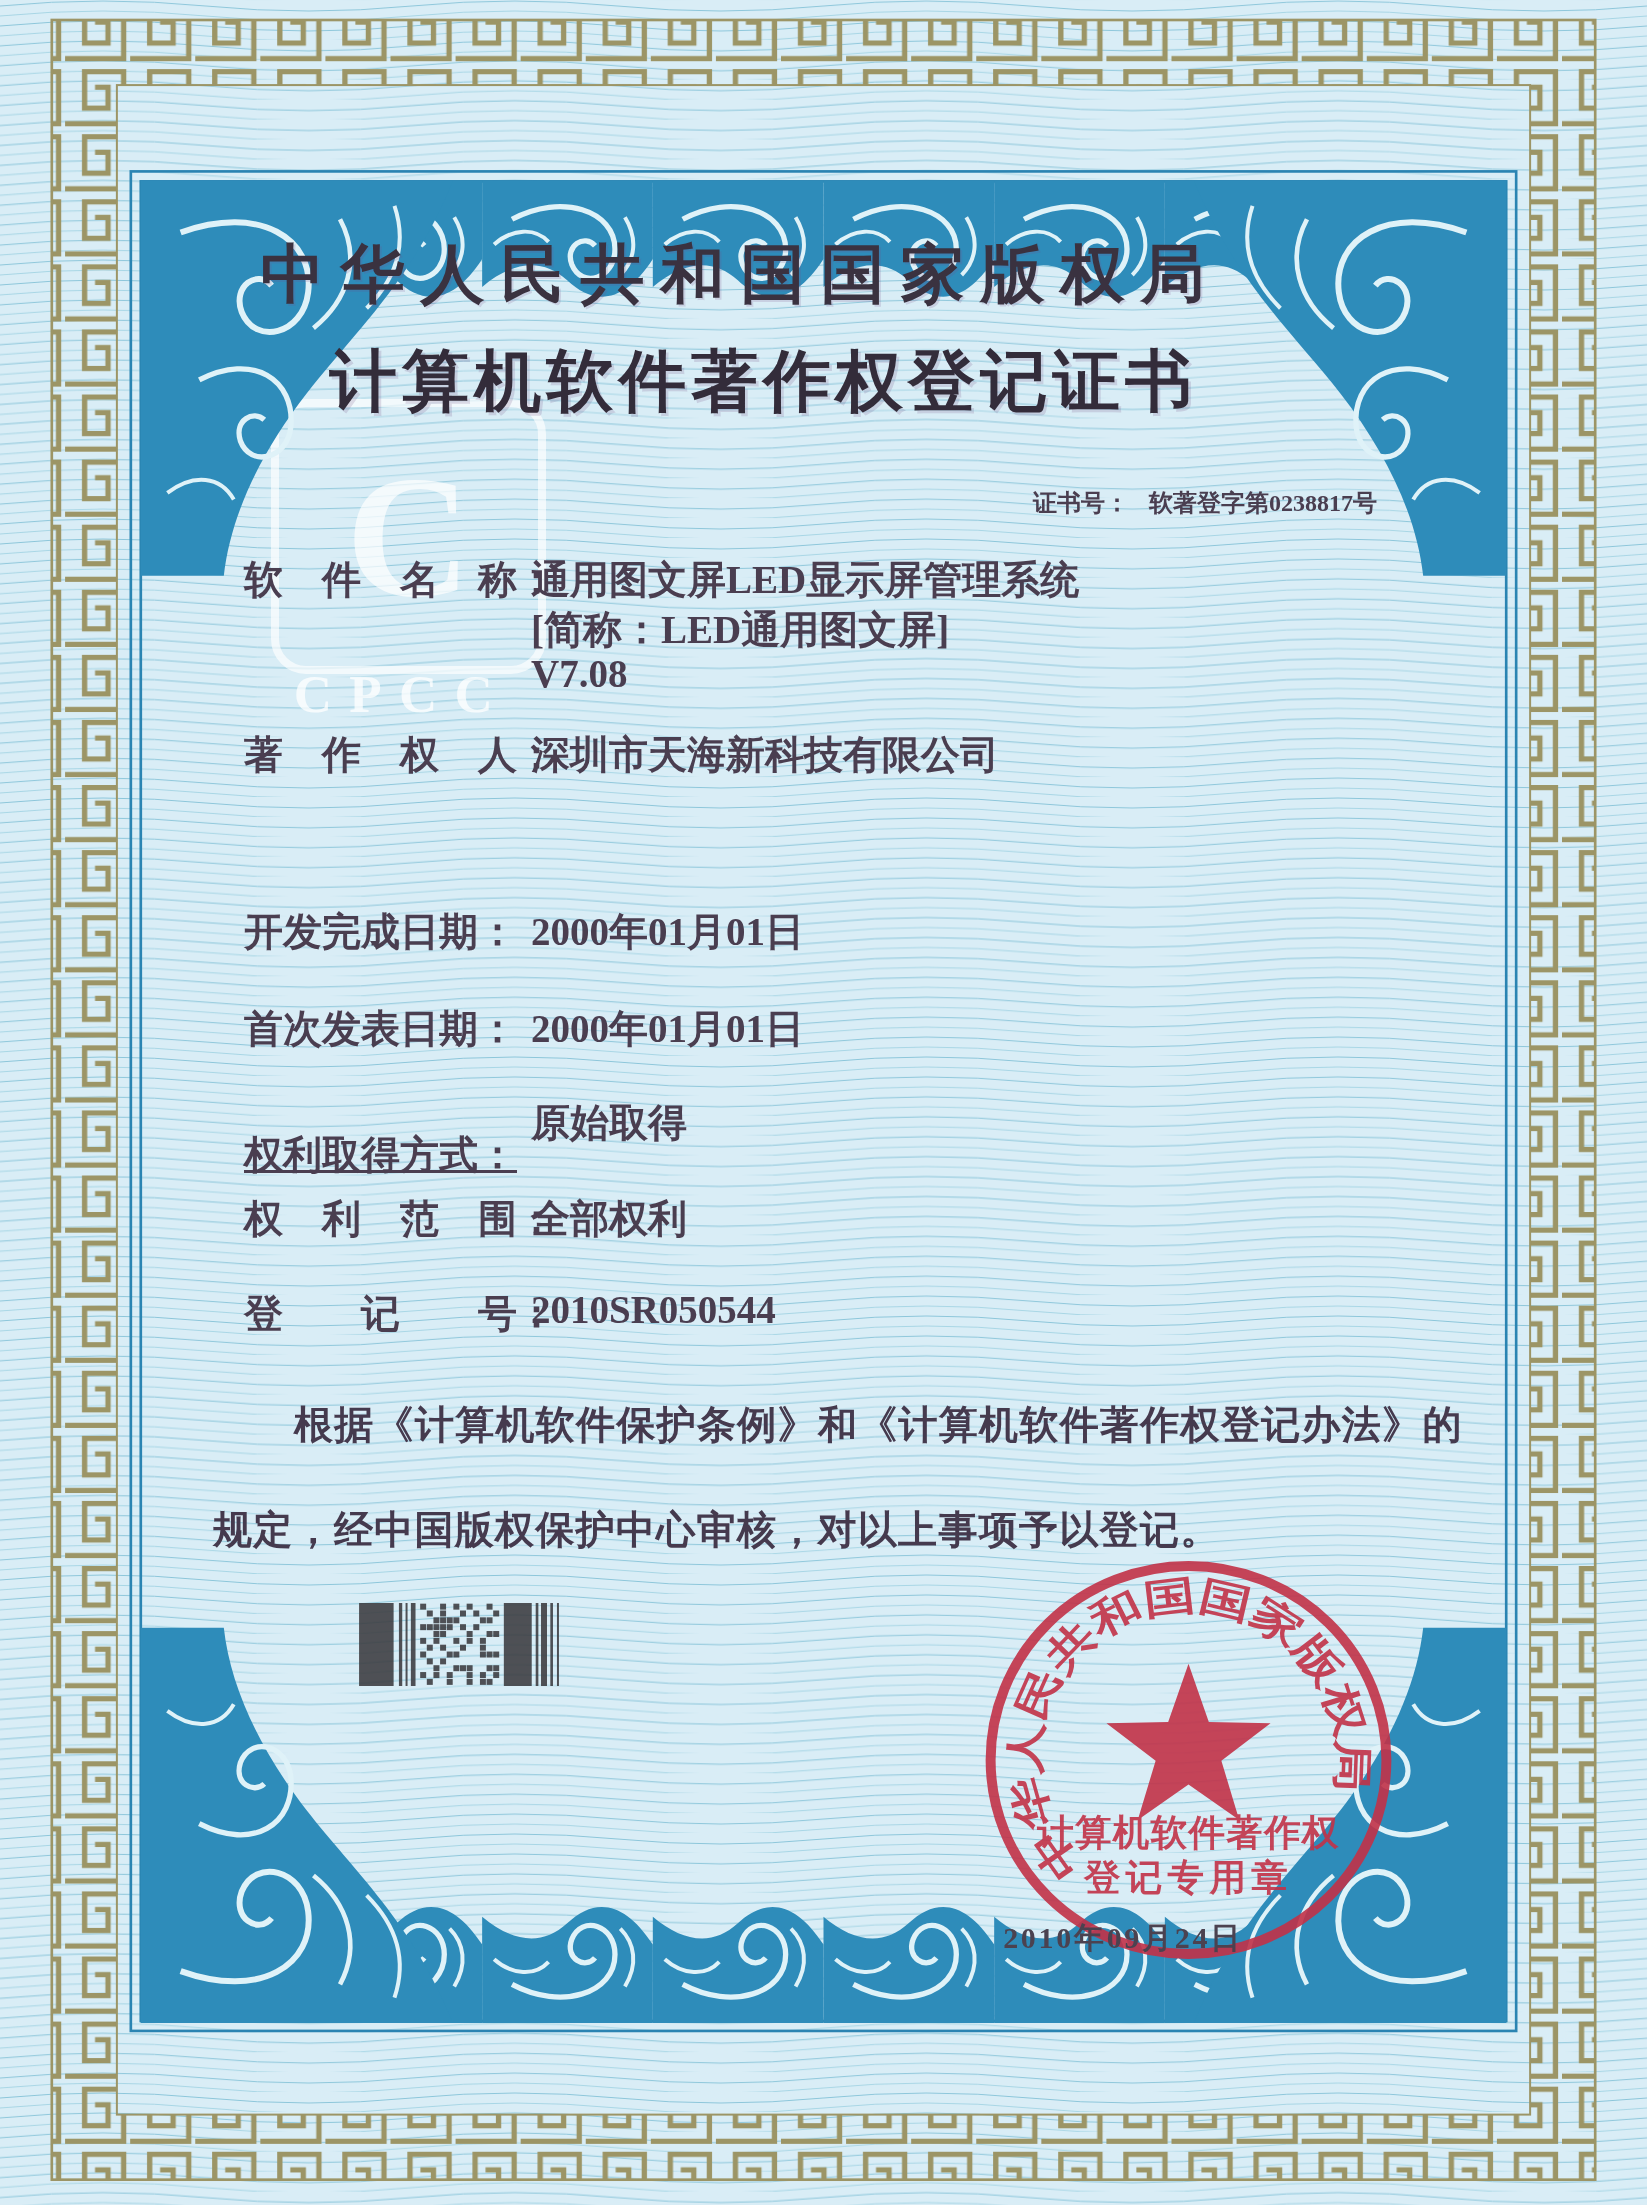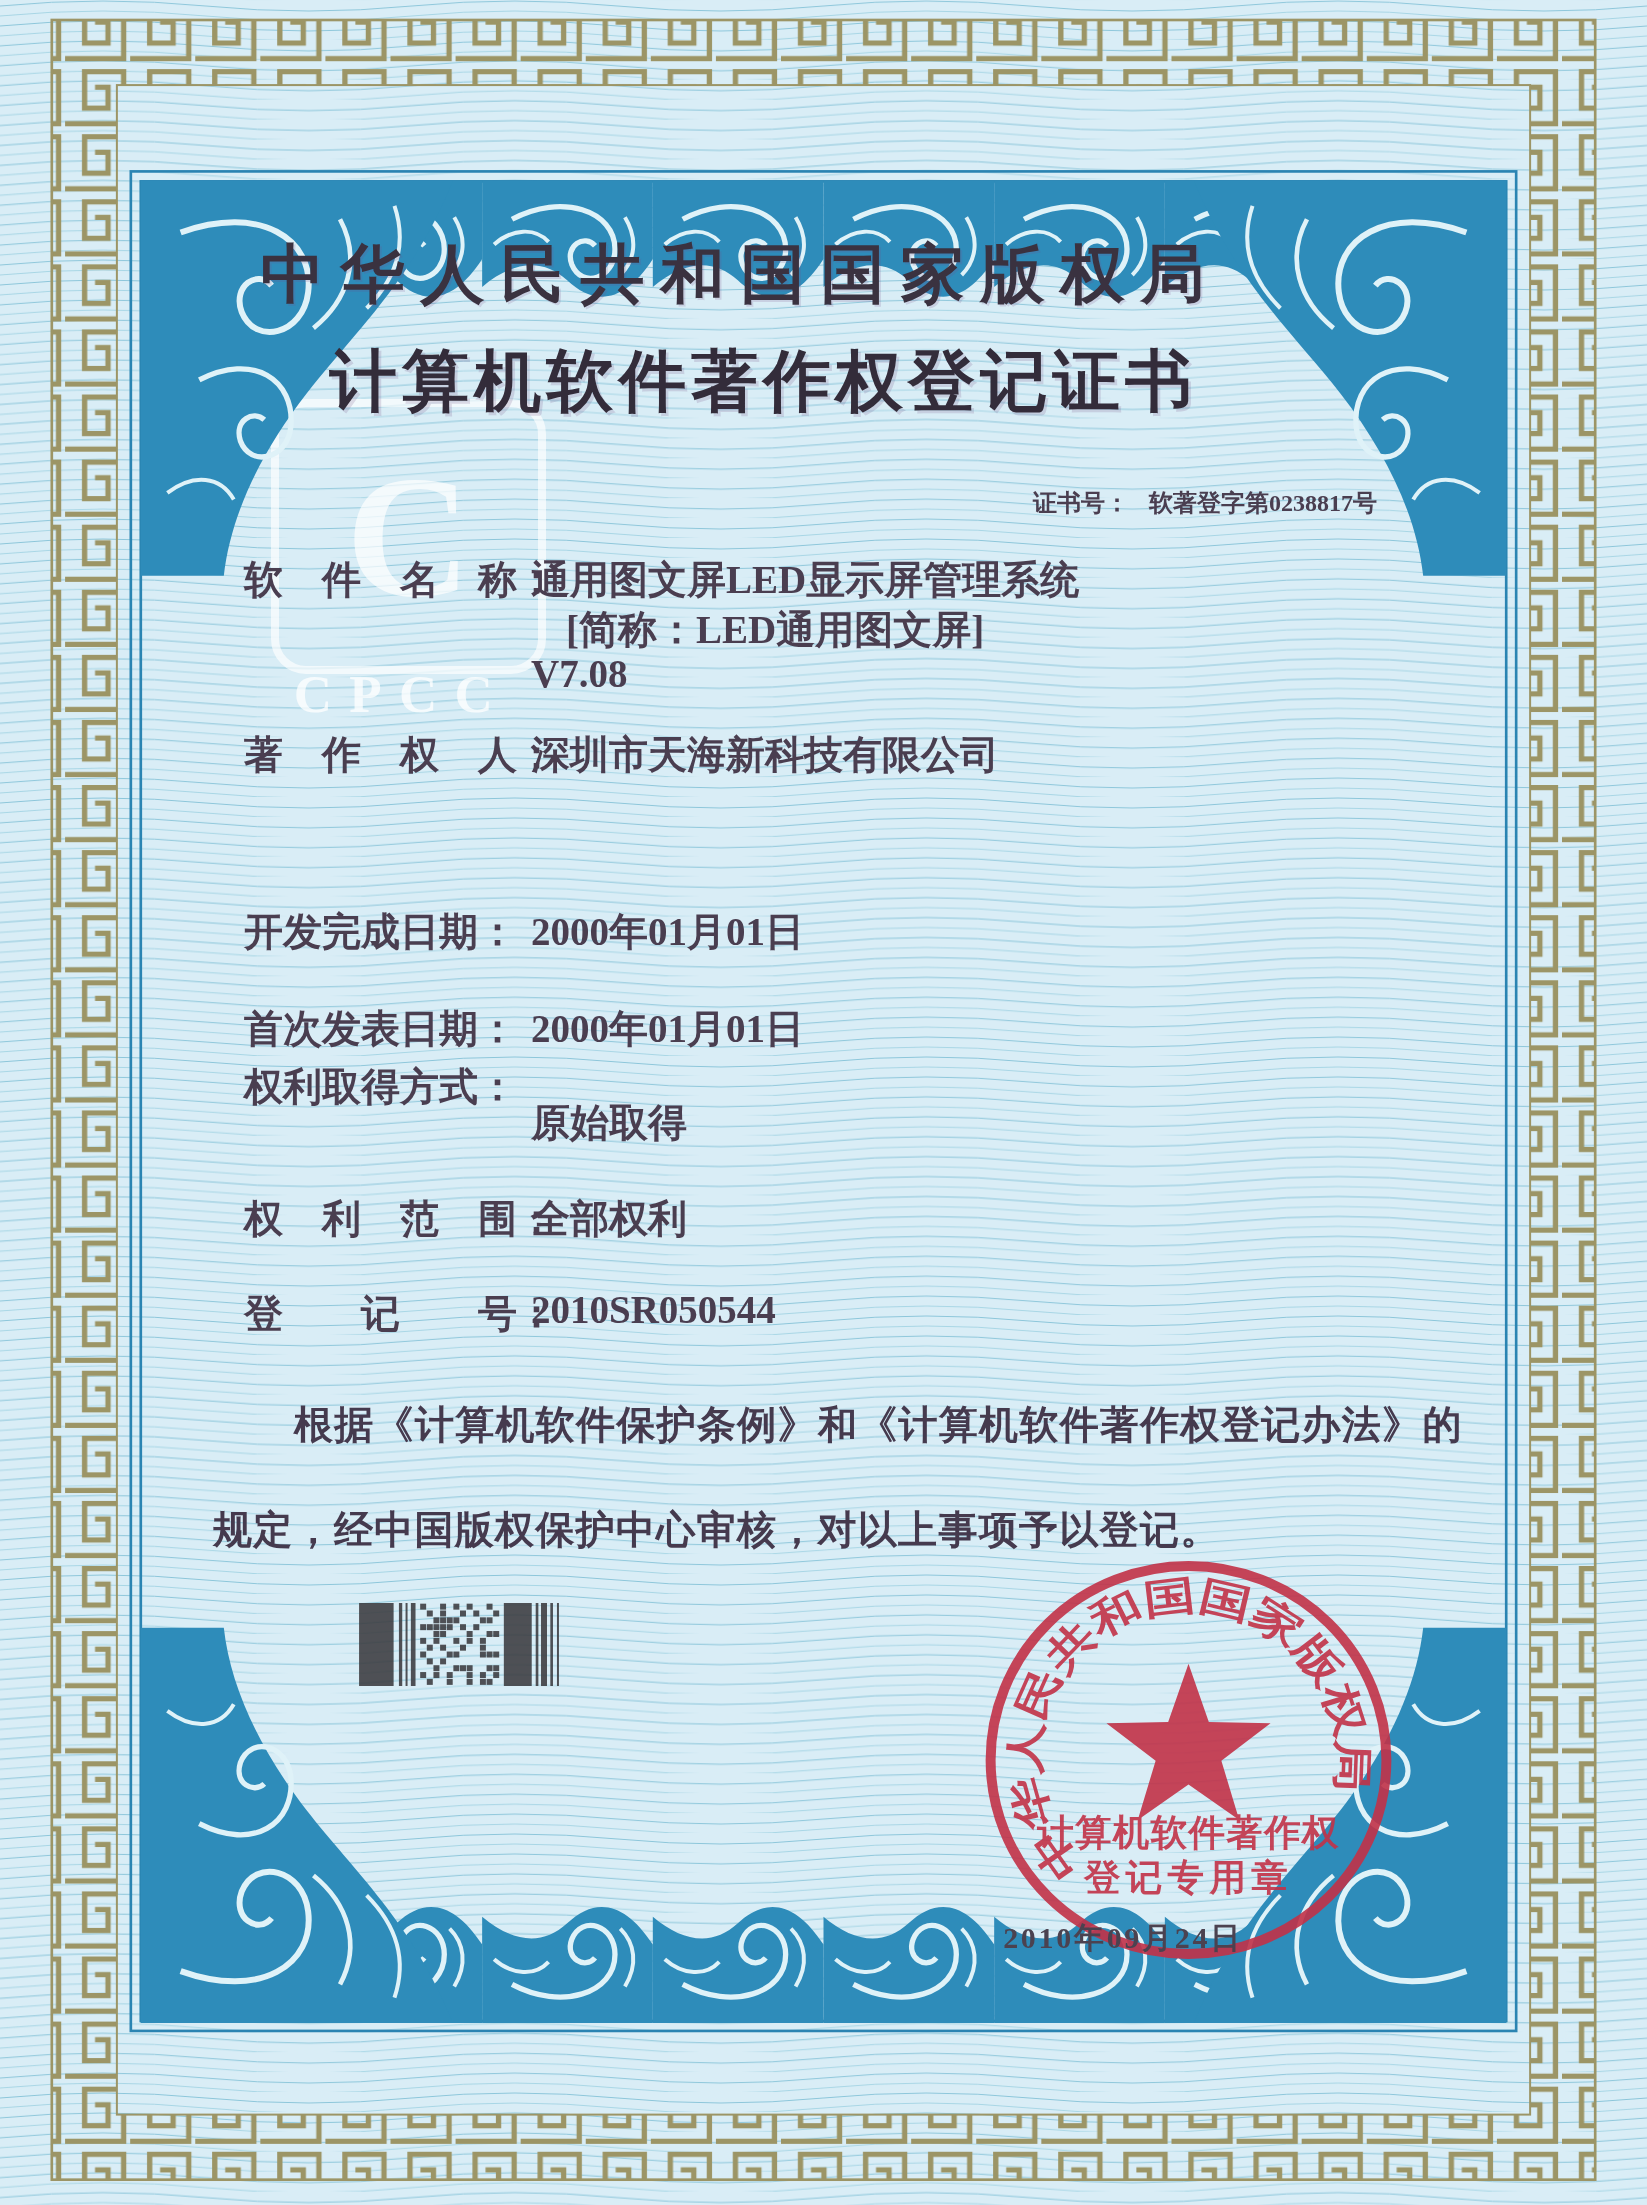--- a/index.html
+++ b/index.html
@@ -127,33 +127,33 @@
   <div class="abs authority content">中华人民共和国国家版权局</div>
   <div class="abs cert-title content">计算机软件著作权登记证书</div>
 
   <div class="abs certno-row content">
     <span>证书号：</span>
     <span>软著登字第0238817号</span>
   </div>
 
   <div class="abs frow flabel content" style="top:553px;">软　件　名　称：</div>
   <div class="abs frow fvalue content" style="top:553px;">通用图文屏LED显示屏管理系统</div>
-  <div class="abs frow fvalue content" style="top:603px;margin-left:35px;">[简称：LED通用图文屏]</div>
+  <div class="abs frow fvalue content" style="top:603px;">[简称：LED通用图文屏]</div>
   <div class="abs frow fvalue content" style="top:651px;">V7.08</div>
 
   <div class="abs frow flabel content" style="top:728px;">著　作　权　人：</div>
   <div class="abs frow fvalue content" style="top:728px;">深圳市天海新科技有限公司</div>
 
   <div class="abs frow flabel content" style="top:905px;">开发完成日期：</div>
   <div class="abs frow fvalue content" style="top:905px;">2000年01月01日</div>
 
   <div class="abs frow flabel content" style="top:1002px;">首次发表日期：</div>
   <div class="abs frow fvalue content" style="top:1002px;">2000年01月01日</div>
 
-  <div class="abs frow flabel content" style="top:1060px;">权利取得方式：</div>
+  <div class="abs frow flabel content" style="top:1128px;text-decoration:underline;">权利取得方式：</div>
   <div class="abs frow fvalue content" style="top:1096px;">原始取得</div>
 
   <div class="abs frow flabel content" style="top:1192px;">权　利　范　围：</div>
   <div class="abs frow fvalue content" style="top:1192px;">全部权利</div>
 
   <div class="abs frow flabel content" style="top:1287px;">登　　记　　号：</div>
   <div class="abs frow fvalue content" style="top:1287px;">2010SR050544</div>
 
   <div class="abs statement content" style="left:294px;top:1398px;">根据《计算机软件保护条例》和《计算机软件著作权登记办法》的</div>
   <div class="abs statement content" style="left:213px;top:1503px;text-align:right;">规定，经中国版权保护中心审核，对以上事项予以登记。</div>

